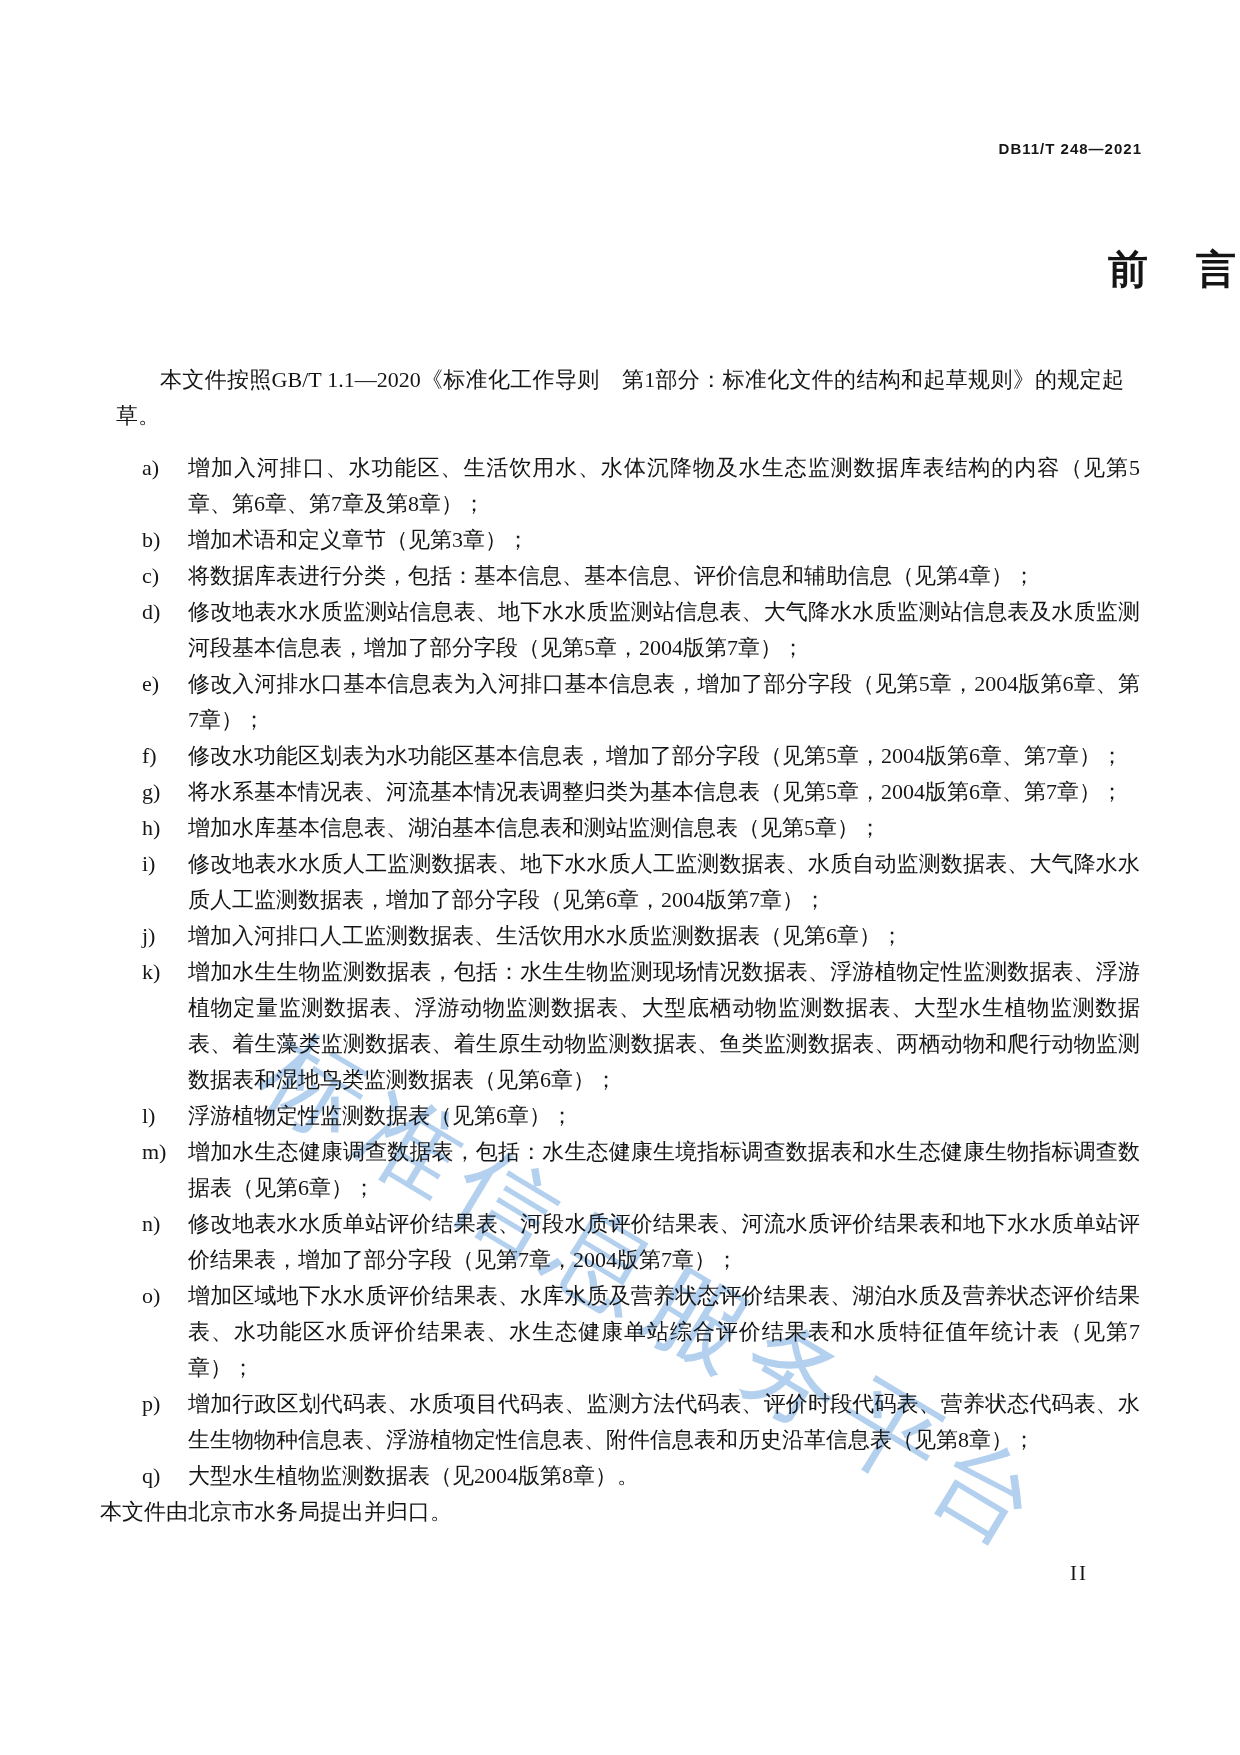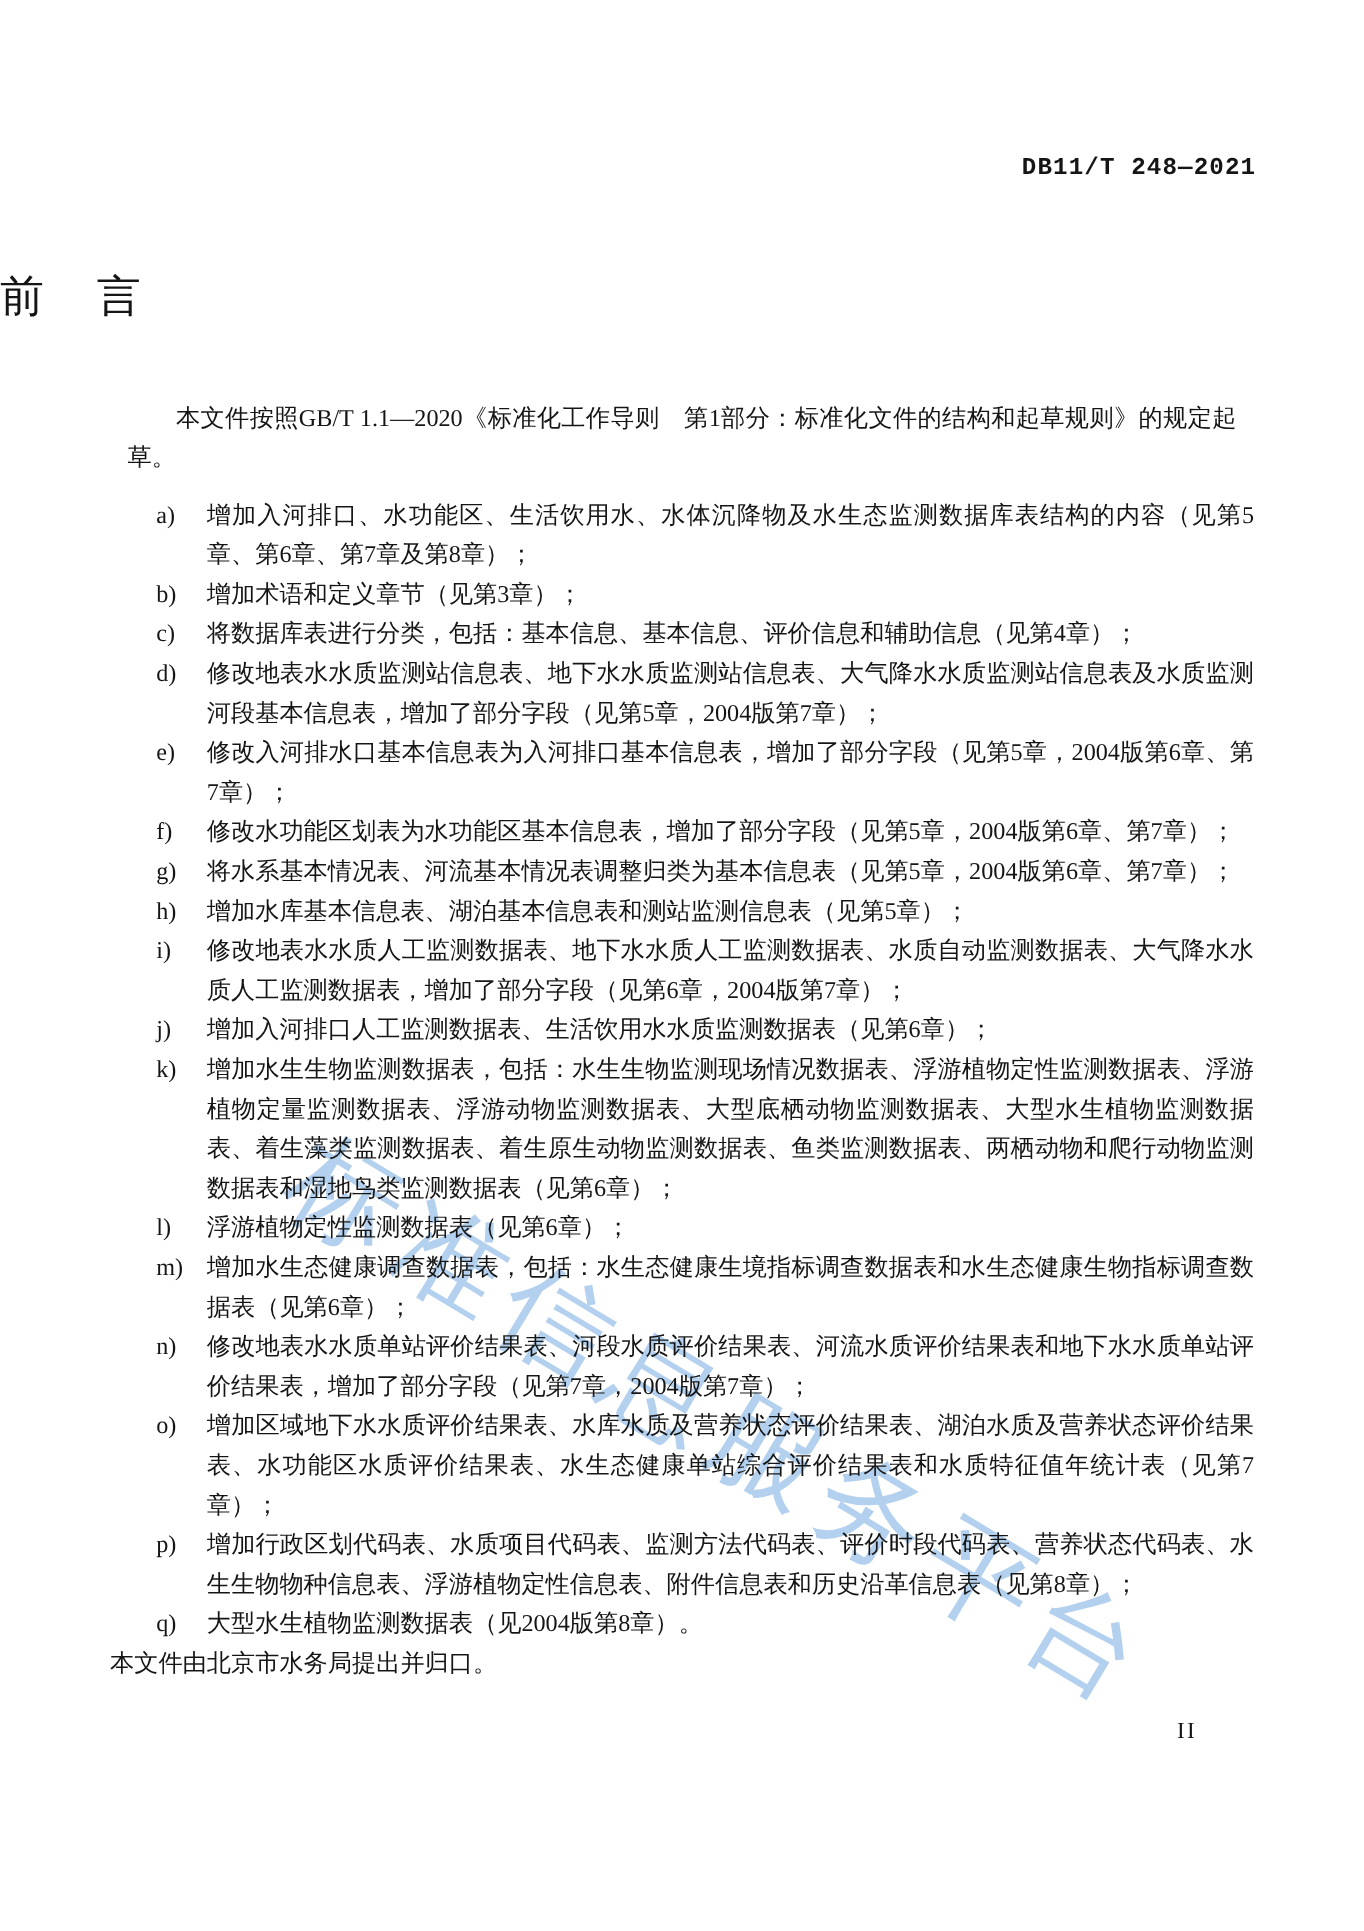--- a/index.html
+++ b/index.html
@@ -23,34 +23,34 @@
     letter-spacing:12px;
     color:#a6c8ec;
     opacity:0.85;
     white-space:nowrap;
     z-index:0;
   }
   .header-code{
     position:absolute;
     top:140px;
     right:98px;
-    font-family:Liberation Mono, monospace;
+    font-family:Liberation Sans, sans-serif;
     font-weight:700;
-    font-size:22px;
+    font-size:15px;
     letter-spacing:1px;
     z-index:1;
   }
   .page-title{
     position:absolute;
     top:242px;
     left:0;
     width:100%;
-    text-align:left;
+    text-align:right;
     font-family:"Liberation Sans","DejaVu Sans",sans-serif;
-    font-weight:400;
+    font-weight:700;
     font-size:40px;
     letter-spacing:4px;
     z-index:1;
   }
   .content{
     position:absolute;
     top:346px;
     left:100px;
     width:1040px;
     font-size:22px;

